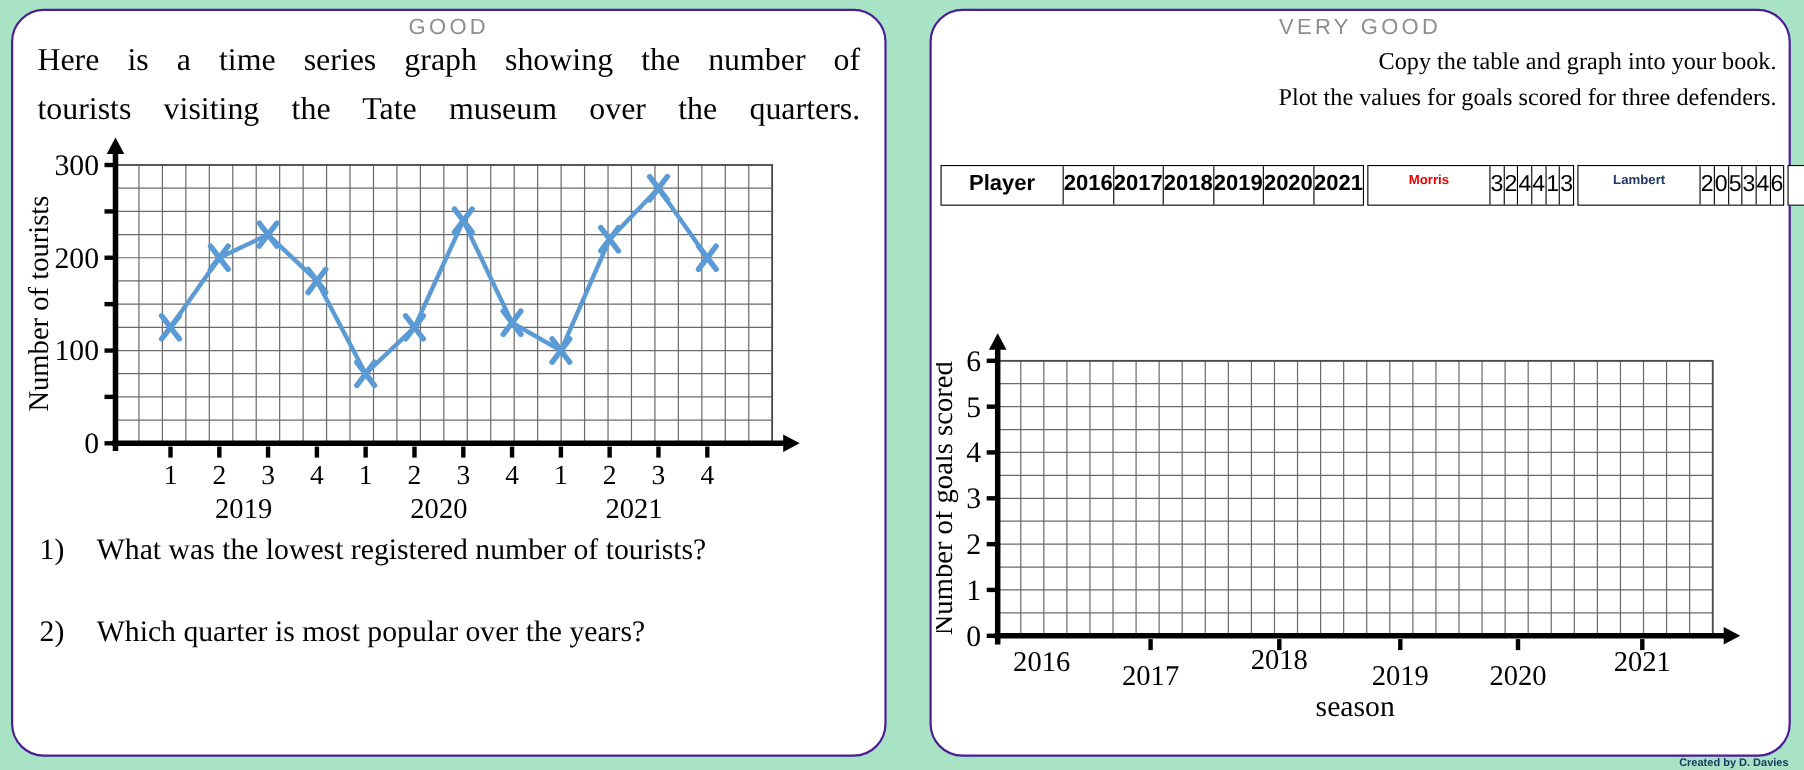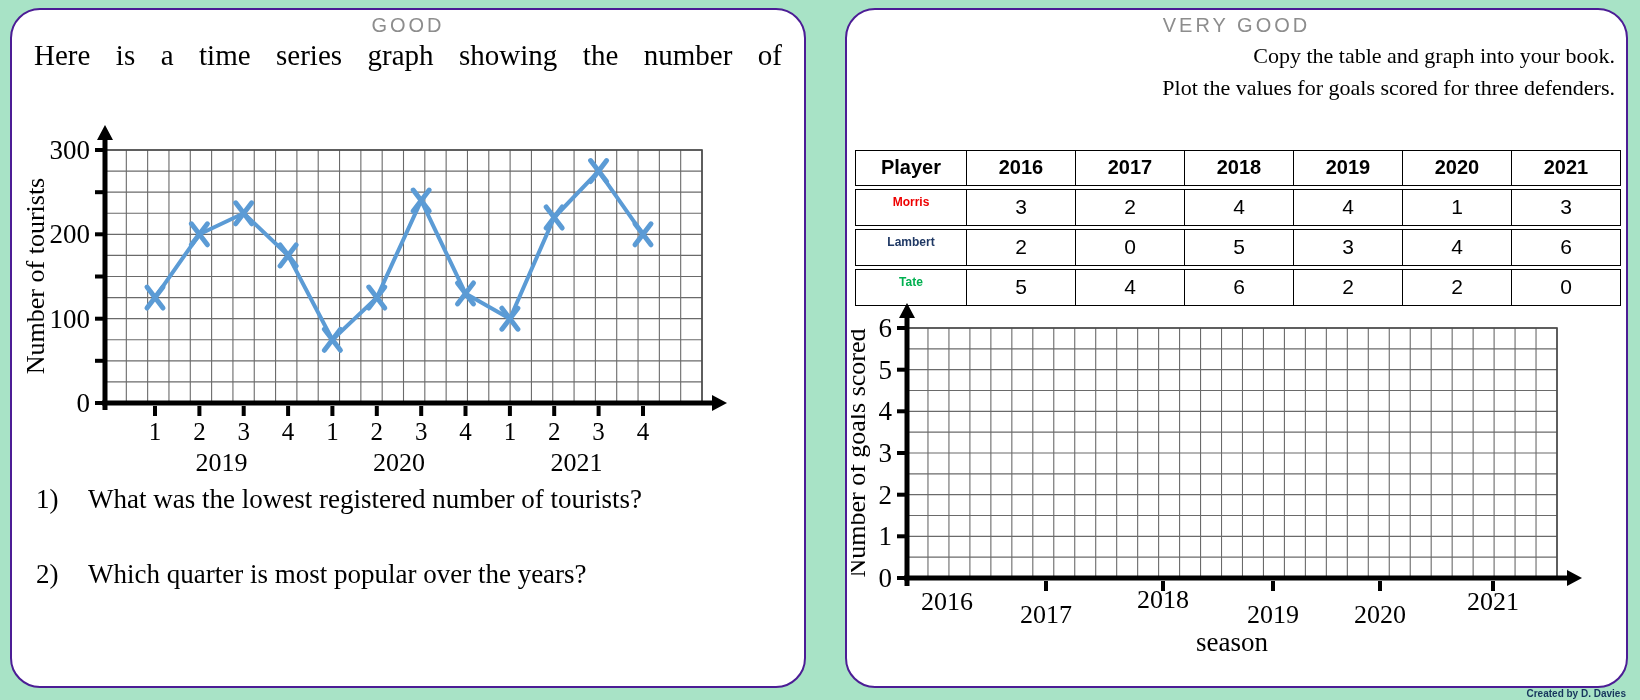--- a/index.html
+++ b/index.html
@@ -17,40 +17,41 @@
   .instr{position:absolute;left:18px;top:30px;width:750px;font-size:22px;line-height:1.45;text-align:right;}
   .question{position:absolute;left:24px;font-size:27px;white-space:nowrap;}
   .question .qnum{display:inline-block;width:52px;}
   .q1{top:474px;}
   .q2{top:549px;}
   .chart-box{position:absolute;}
   #tourist-chart{left:8px;top:113px;}
   #goals-chart{left:4px;top:293px;}
   
   .goal-table{position:absolute;left:8px;top:140px;width:766px;display:flex;
-          flex-direction:column;gap:3px;font-family:"Liberation Sans",sans-serif;}
+          flex-direction:row;gap:3px;font-family:"Liberation Sans",sans-serif;}
   .trow{display:flex;border:1.7px solid #000;background:#fff;align-items:stretch;}
   .tcell{flex:1;text-align:center;padding:5px 0 6px 0;font-size:21px;
           border-left:1.7px solid #000;}
   .tcell:first-child{border-left:none;flex:0 0 110px;}
   .thead .tcell{font-weight:bold;font-size:20px;}
   .pcell{font-weight:bold;font-size:12px;}
   .credit{position:absolute;right:14px;bottom:1px;font-family:"Liberation Sans",sans-serif;
           font-size:10px;font-weight:bold;color:#17365d;}
   svg text{font-family:"Liberation Serif",serif;fill:#000;}
 </style>
 </head>
 <body>
 
 <div class="canvas">
 
   <section class="panel panel-left">
     <div class="panel-header">GOOD</div>
     <div class="intro">
       <div class="jline">Here is a time series graph showing the number of</div>
+      <div class="jline">tourists visiting the Tate museum over the quarters.</div>
     </div>
     <div class="chart-box" id="tourist-chart"><svg width="745" height="358" viewBox="0 0 745 358" xmlns="http://www.w3.org/2000/svg">
           <g>
             <line x1="85.00" y1="27" x2="85.00" y2="280.00" stroke="#6a6a6a" stroke-width="1.1"></line>
             <line x1="106.32" y1="27" x2="106.32" y2="280.00" stroke="#6a6a6a" stroke-width="1.1"></line>
             <line x1="127.64" y1="27" x2="127.64" y2="280.00" stroke="#6a6a6a" stroke-width="1.1"></line>
             <line x1="148.96" y1="27" x2="148.96" y2="280.00" stroke="#6a6a6a" stroke-width="1.1"></line>
             <line x1="170.29" y1="27" x2="170.29" y2="280.00" stroke="#6a6a6a" stroke-width="1.1"></line>
             <line x1="191.61" y1="27" x2="191.61" y2="280.00" stroke="#6a6a6a" stroke-width="1.1"></line>
             <line x1="212.93" y1="27" x2="212.93" y2="280.00" stroke="#6a6a6a" stroke-width="1.1"></line>

